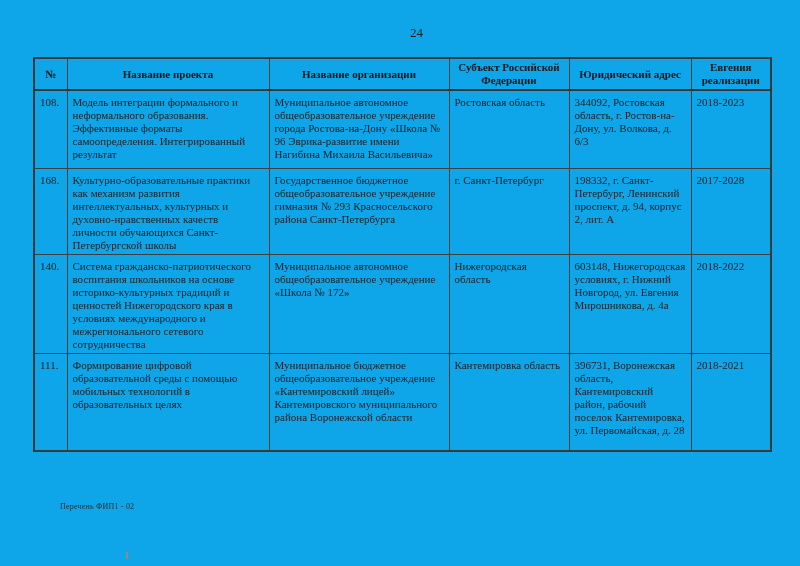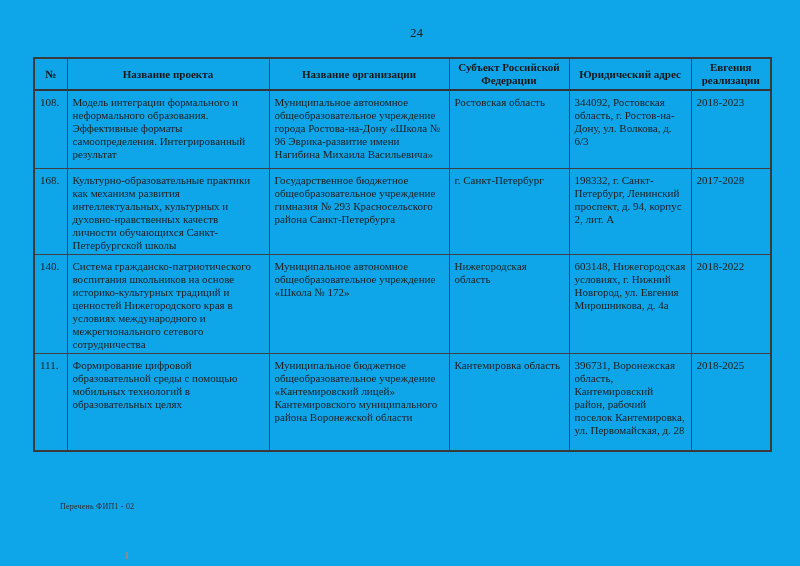--- a/index.html
+++ b/index.html
@@ -125,21 +125,21 @@
         <td>Нижегородская область</td>
         <td>603148, Нижегородская условиях, г. Нижний Новгород, ул. Евгения Мирошникова, д. 4а</td>
         <td>2018-2022</td>
       </tr>
       <tr style="height:98px">
         <td class="num-cell">111.</td>
         <td>Формирование цифровой образовательной среды с помощью мобильных технологий в образовательных целях</td>
         <td>Муниципальное бюджетное общеобразовательное учреждение «Кантемировский лицей» Кантемировского муниципального района Воронежской области</td>
         <td>Кантемировка область</td>
         <td>396731, Воронежская область, Кантемировский район, рабочий поселок Кантемировка, ул. Первомайская, д. 28</td>
-        <td>2018-2025</td>
+        <td>2018-2021</td>
       </tr>
     </tbody>
   </table>
 
   <div class="footer-code">Перечень ФИП1 - 02</div>
 
   <div class="scan-artifact"></div>
 
 </div>
 

